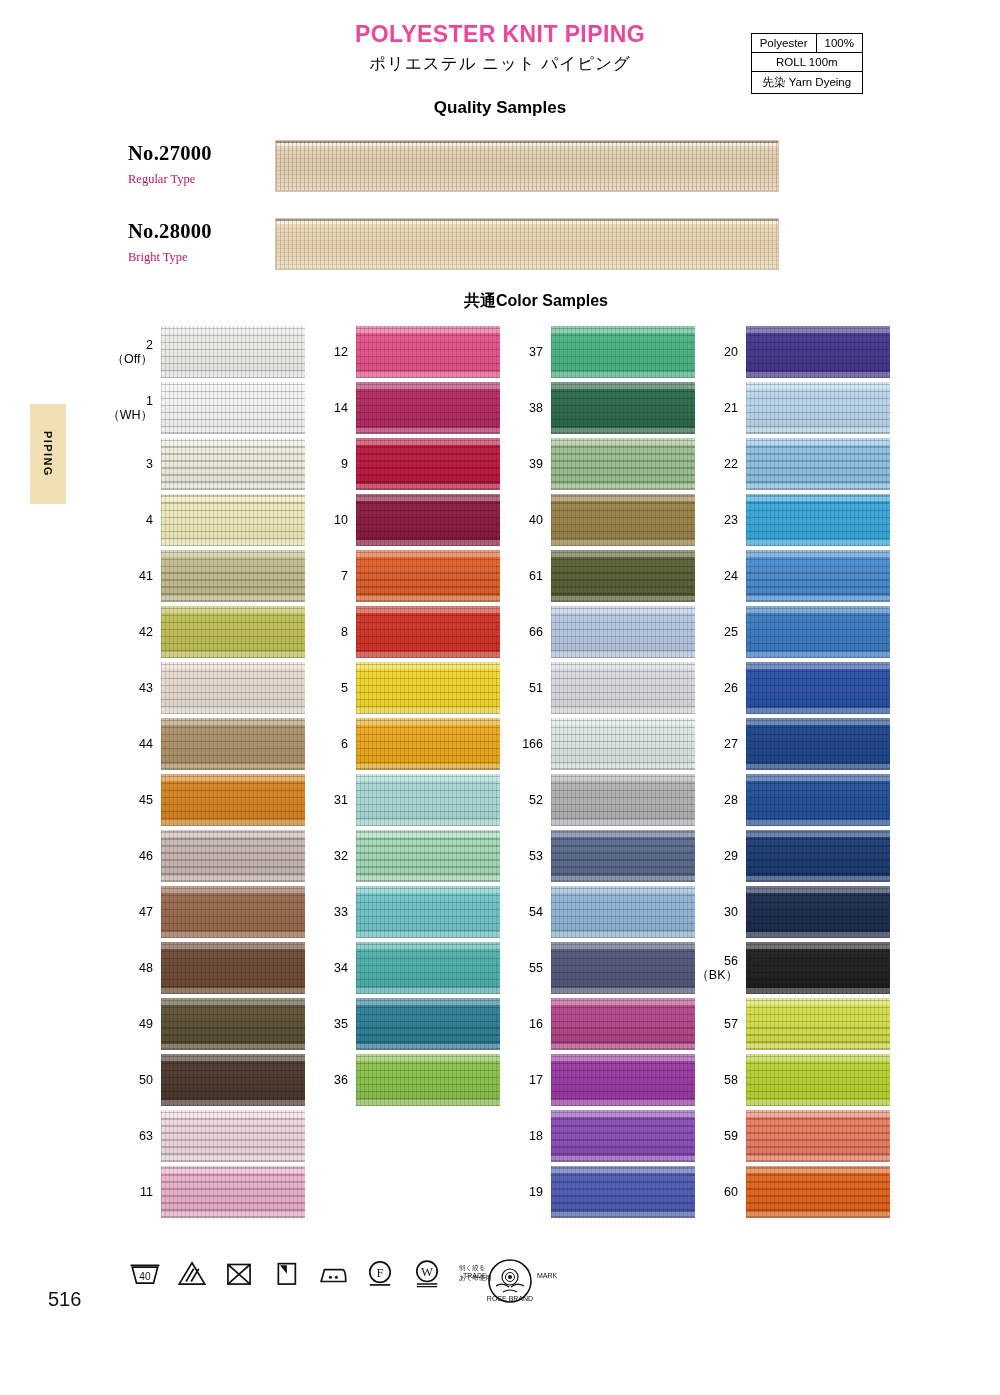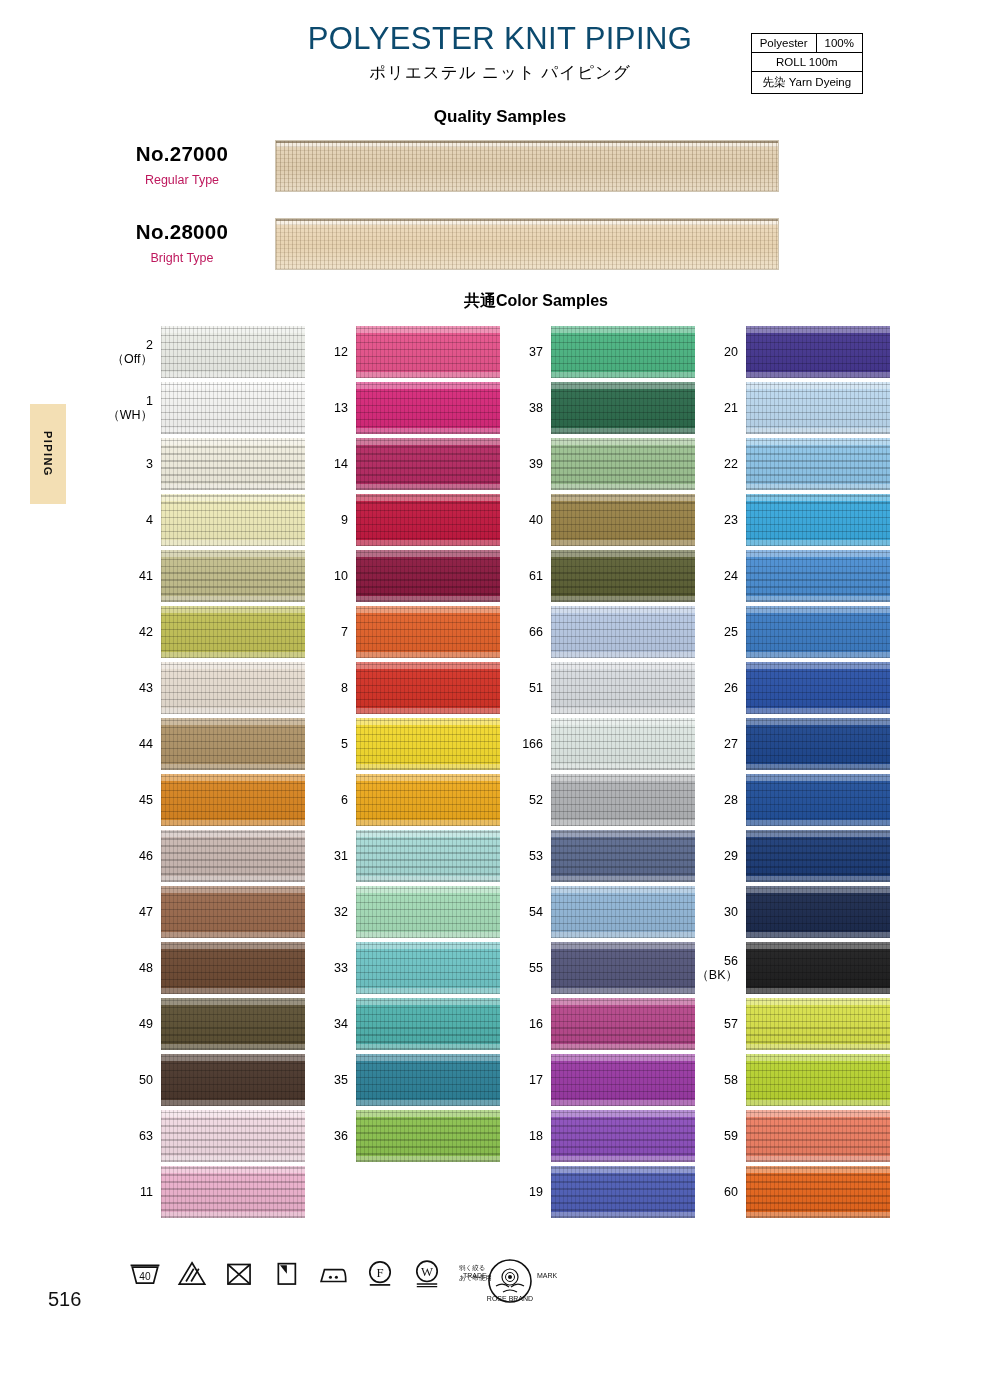--- a/index.html
+++ b/index.html
@@ -6,40 +6,40 @@
   body{
     width:1000px;height:1395px;position:relative;
     background:#ffffff;
     font-family:"Liberation Sans","DejaVu Sans",sans-serif;
     color:#111;
     overflow:hidden;
   }
 
   
   #header{position:absolute;left:0;top:22px;width:1000px;text-align:center;}
-  #title{font-size:31px;letter-spacing:.4px;font-weight:400;color:#0c4a6e;line-height:1.1;}
+  #title{font-size:23px;letter-spacing:.4px;font-weight:700;color:#ec4899;line-height:1.1;}
   #subtitle{font-size:16.5px;margin-top:6px;letter-spacing:1px;color:#000;}
   #quality-heading{font-size:17px;font-weight:bold;margin-top:23px;color:#000;}
 
   
   #spec-table{position:absolute;right:137px;top:33px;border-collapse:collapse;font-size:11.5px;}
   #spec-table td{border:1px solid #000;padding:3px 8px;text-align:center;white-space:nowrap;color:#000;}
 
   
   #side-tab{
     position:absolute;left:30px;top:404px;width:36px;height:100px;
     background:#f3dfb4;display:flex;align-items:center;justify-content:center;
   }
   #side-tab span{
     writing-mode:vertical-rl;font-size:11px;font-weight:bold;letter-spacing:1.4px;color:#111;
   }
 
   
   .qs-row{position:absolute;left:0;width:1000px;height:62px;}
-  .qs-label{position:absolute;left:107px;top:2px;width:150px;text-align:center;}
+  .qs-label{position:absolute;left:128px;top:2px;width:150px;font-family:Liberation Serif, serif;}
   .qs-no{font-size:20.5px;font-weight:bold;color:#000;letter-spacing:.3px;}
   .qs-type{font-size:12.5px;margin-top:7px;color:#be185d;}
   .qs-strip{
     position:absolute;left:275px;top:0;width:504px;height:52px;
     border:1px solid #cfc5b2;box-sizing:border-box;
   }
 
   
   .piping-tex{
     width:100%;height:100%;
@@ -286,28 +286,20 @@
           <div class="sw-tex"></div>
         </div>
       </div>
     </div>
   <div class="col col1">
       <div class="swatch-row">
         <div class="sw-label">
           <div>12</div>
         </div>
         <div class="sw-chip" style="background: rgb(232, 83, 140);">
-          <div class="sw-tex"></div>
-        </div>
-      </div>
-      <div class="swatch-row">
-        <div class="sw-label">
-          <div>13</div>
-        </div>
-        <div class="sw-chip" style="background: rgb(216, 40, 122);">
           <div class="sw-tex"></div>
         </div>
       </div>
       <div class="swatch-row">
         <div class="sw-label">
           <div>14</div>
         </div>
         <div class="sw-chip" style="background: rgb(182, 42, 99);">
           <div class="sw-tex"></div>
         </div>

